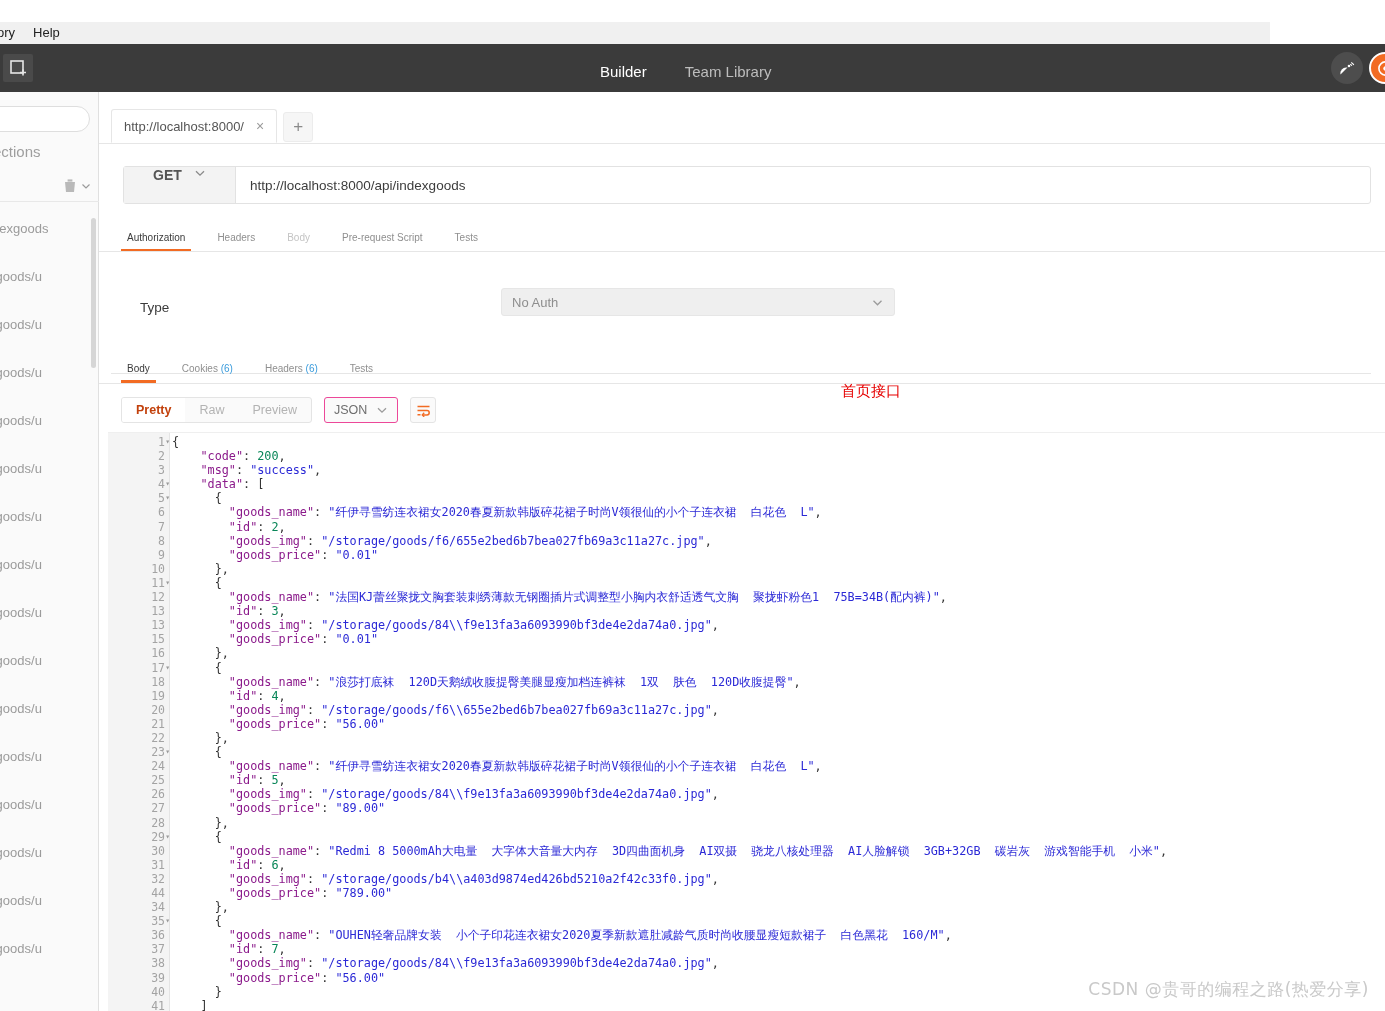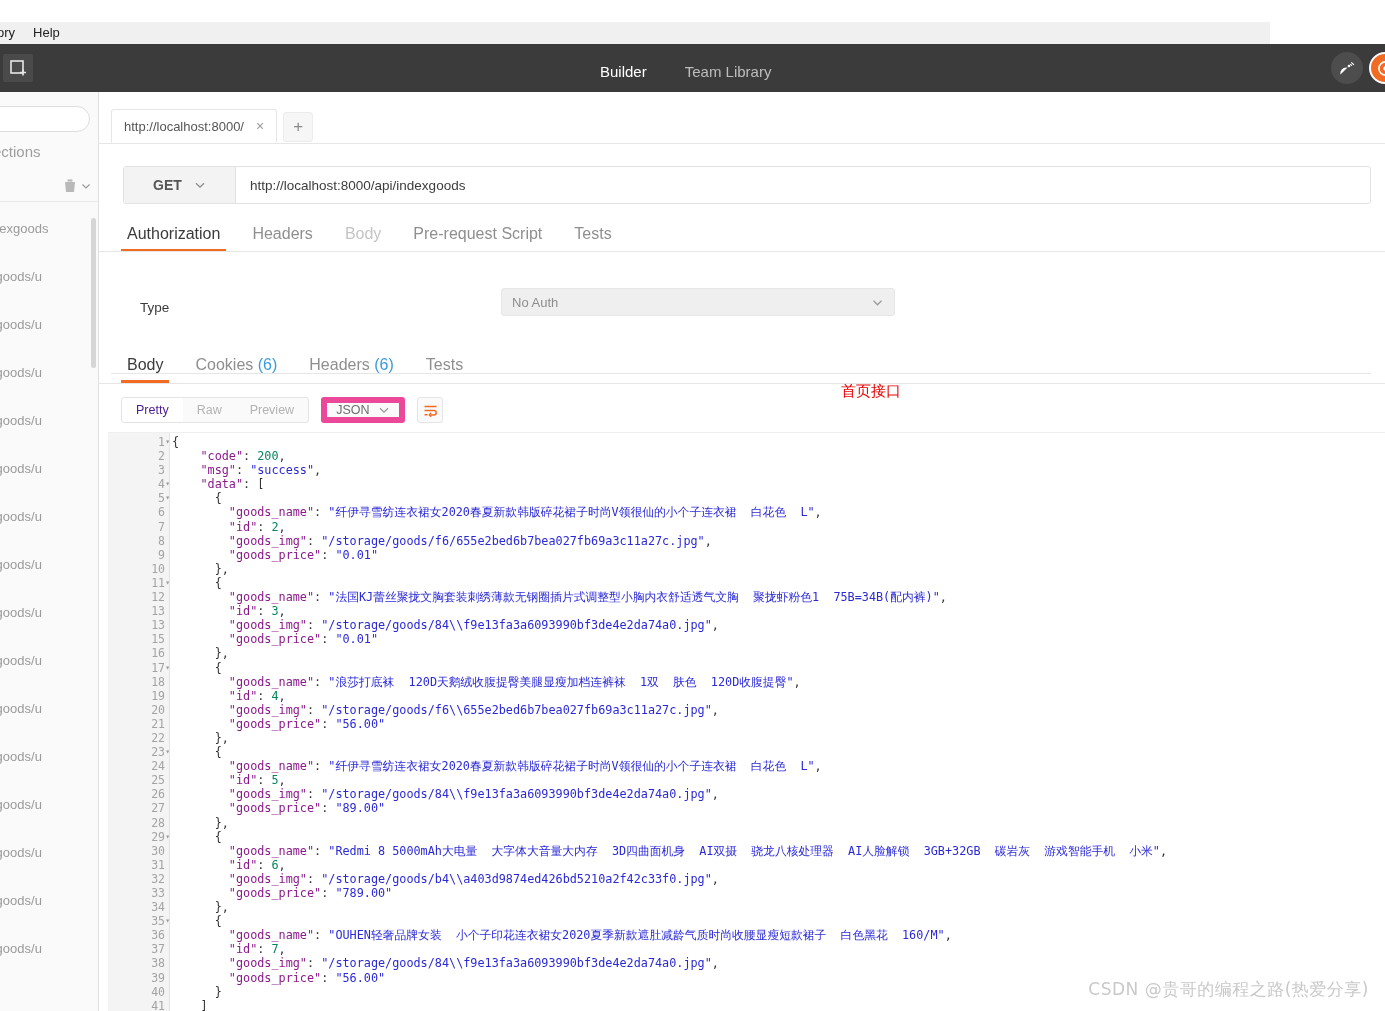--- a/index.html
+++ b/index.html
@@ -113,35 +113,35 @@
     color:#8a8a8a; font-size:17px;
   }
 
   
   .urlbar {
     position:absolute; left:24px; top:74px; right:14px; height:38px;
     border:1px solid #e2e2e2; border-radius:3px; display:flex; background:#fff;
   }
   .method {
     width:112px; background:#f3f3f3; border-right:1px solid #e2e2e2;
-    display:flex; align-items:center; justify-content:center; gap:12px;
+    display:flex; justify-content:center; gap:12px;
     font-size:14px; font-weight:bold; color:#555;
   }
   .urlbar .url {
     flex:1; display:flex; align-items:center; padding-left:14px;
     font-size:13.5px; color:#3c3c3c;
   }
 
   
   .req-subtabs {
     position:absolute; left:12px; top:128px; right:0; height:32px;
     display:flex; align-items:flex-end; gap:0px;
   }
   .sub-tab {
-    font-size:16px; color:#8f8f8f; padding:0 16px 9px 16px;
+    font-size:10px; color:#8f8f8f; padding:0 16px 9px 16px;
     position:relative; cursor:pointer; white-space:nowrap;
   }
   .sub-tab.active { color:#3b3b3b; }
   .sub-tab.active::after {
     content:""; position:absolute; left:10px; right:10px; bottom:0;
     height:3px; background:#f26b23;
   }
   .sub-tab.muted { color:#c4c4c4; }
   .req-subtab-rule {
     position:absolute; left:0; top:159px; right:0; height:1px; background:#e6e6e6;
@@ -178,23 +178,23 @@
     display:flex; align-items:center; gap:12px;
   }
   .seg {
     display:flex; height:26px; border:1px solid #e4e4e4; border-radius:3px;
     background:#fafafa; overflow:hidden;
   }
   .seg .opt {
     padding:0 14px; display:flex; align-items:center;
     font-size:12.5px; color:#b3b3b3; cursor:pointer;
   }
-  .seg .opt.active { color:#4c1d95; background:#fff; }
+  .seg .opt.active { color:#c2410c; background:#fff;font-weight:bold; }
   .fmt-select {
-    height:26px; border:6px solid #ec4899; border-radius:3px; background:#fafafa;
+    height:26px; border:1px solid #ec4899; border-radius:3px; background:#fafafa;
     display:flex; align-items:center; gap:9px; padding:0 9px;
     font-size:12.5px; color:#6e6e6e;
   }
   .wrap-btn {
     width:26px; height:26px; border:1px solid #e4e4e4; border-radius:3px;
     background:#fafafa; display:flex; align-items:center; justify-content:center;
   }
 
   .annot-red {
     position:absolute; left:742px; top:290px;
@@ -453,21 +453,21 @@
         <div class="ln">23<span class="fold">▾</span></div>
         <div class="ln">24</div>
         <div class="ln">25</div>
         <div class="ln">26</div>
         <div class="ln">27</div>
         <div class="ln">28</div>
         <div class="ln">29<span class="fold">▾</span></div>
         <div class="ln">30</div>
         <div class="ln">31</div>
         <div class="ln">32</div>
-        <div class="ln">33</div>
+        <div class="ln">44</div>
         <div class="ln">34</div>
         <div class="ln">35<span class="fold">▾</span></div>
         <div class="ln">36</div>
         <div class="ln">37</div>
         <div class="ln">38</div>
         <div class="ln">39</div>
         <div class="ln">40</div>
         <div class="ln">41</div>
       </div>
     <div class="codearea" id="codearea">

